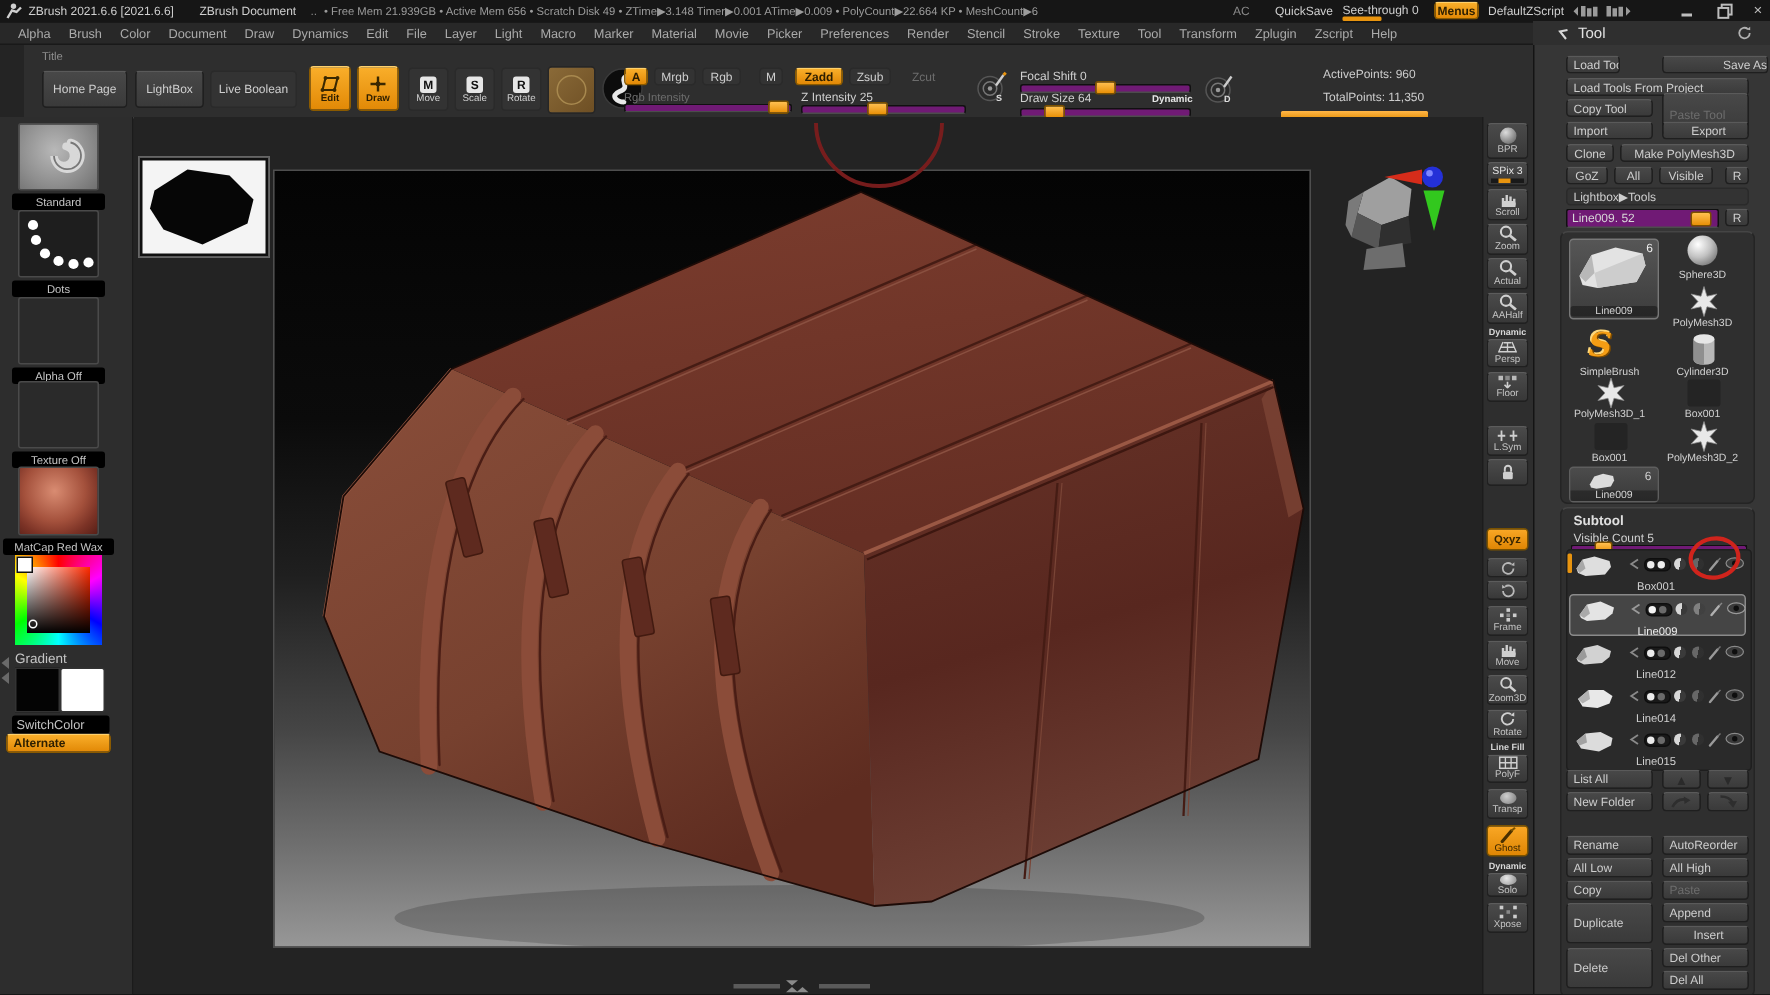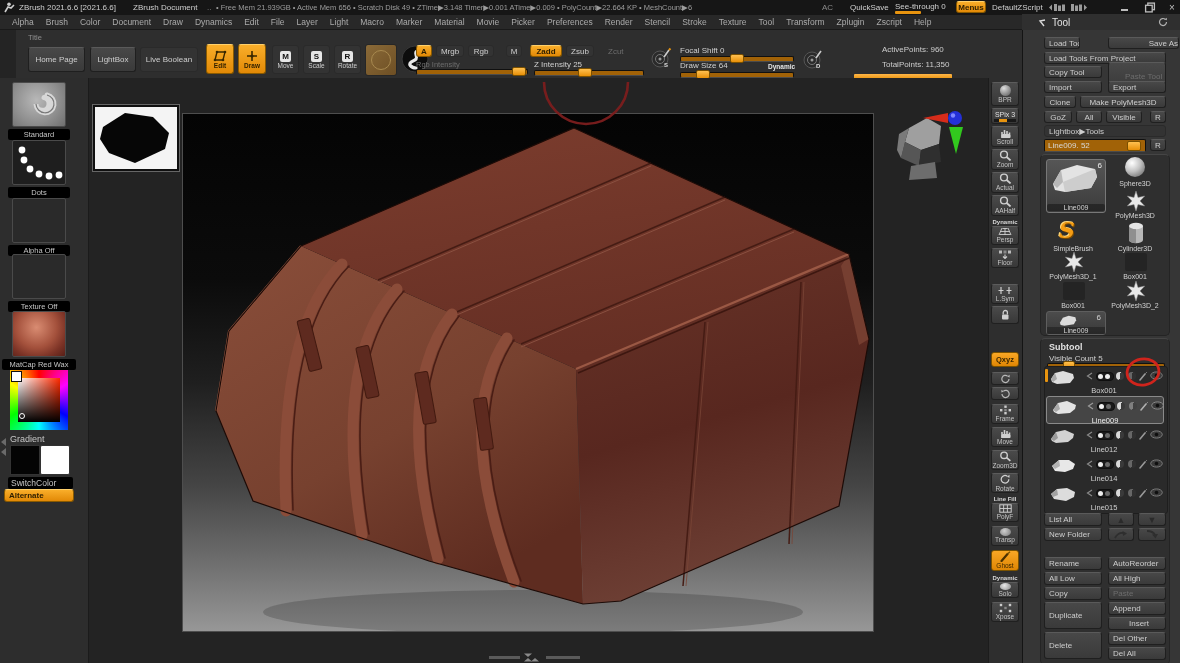--- a/index.html
+++ b/index.html
@@ -8,21 +8,21 @@
   .abs{position:absolute}
   .lbl{position:absolute;white-space:nowrap;font-size:8px;color:#bdbdbd}
   .dim{color:#6d6d6d !important}
   .btn{position:absolute;background:linear-gradient(#484848,#3a3a3a);border:1px solid #1f1f1f;
        border-top-color:#5a5a5a;border-radius:3px;color:#cecece;font-size:8px;
        display:flex;align-items:center;justify-content:center;box-sizing:border-box;white-space:nowrap;overflow:hidden}
   .btn.flat{background:#333;border-color:#2a2a2a}
   .btn.orange{background:linear-gradient(#f9ae2a,#e28906);border-color:#8a5a00;border-top-color:#ffd06a;
        color:#2e1f00;font-weight:bold}
   .btn.tall{flex-direction:column}
-  .track{position:absolute;background:#a16207;border:1px solid #101010;border-bottom-color:#4c4c4c;border-radius:2px}
+  .track{position:absolute;background:#701a75;border:1px solid #101010;border-bottom-color:#4c4c4c;border-radius:2px}
   .handle{position:absolute;background:linear-gradient(#ffc050,#e89008);border:1px solid #7a5000;border-radius:2px}
   .thumb{position:absolute;background:#262626;border:1px solid #4a4a4a;border-radius:2px;box-sizing:border-box}
   .traylbl{position:absolute;font-size:7.5px;color:#c5c5c5;text-align:center;background:#000000;
        border-radius:2px;padding:1px 0;white-space:nowrap;overflow:hidden}
   .sbtn{position:absolute;left:991px;width:28px;background:linear-gradient(#4a4a4a,#383838);
        border:1px solid #202020;border-top-color:#5c5c5c;border-radius:3px;box-sizing:border-box;
        display:flex;flex-direction:column;align-items:center;justify-content:center;gap:1px;
        font-size:6.5px;color:#c4c4c4;line-height:1}
   .sbtn.orange{background:linear-gradient(#f9a725,#df8604);color:#3a2600;border-color:#7a5200}
   .striplbl{position:absolute;left:988px;width:34px;text-align:center;font-size:6px;font-weight:bold;color:#d8d8d8}
@@ -548,27 +548,27 @@
     </div>
   <div class="btn" style="left:1108px;top:37px;width:71px;height:12px;justify-content:flex-end;padding-left:4px">
       <span>Save As</span>
     </div>
   <div class="btn" style="left:1044px;top:52px;width:122px;height:12px;justify-content:flex-start;padding-left:4px">
       <span>Load Tools From Project</span>
     </div>
   <div class="btn" style="left:1044px;top:66px;width:58px;height:12px;justify-content:flex-start;padding-left:4px">
       <span>Copy Tool</span>
     </div>
-  <div class="btn" style="left:1108px;top:62px;width:58px;height:28px;justify-content:flex-start;padding-left:16px">
+  <div class="btn" style="left:1108px;top:62px;width:58px;height:28px;justify-content:flex-start;padding-left:4px">
       <span class="dim">Paste Tool</span>
     </div>
   <div class="btn" style="left:1044px;top:81px;width:58px;height:12px;justify-content:flex-start;padding-left:4px">
       <span>Import</span>
     </div>
-  <div class="btn" style="left:1108px;top:81px;width:58px;height:12px;justify-content:flex-start;padding-left:4px">
+  <div class="btn" style="left:1108px;top:81px;width:58px;height:12px;justify-content:center;padding-left:4px">
       <span>Export</span>
     </div>
   <div class="btn" style="left:1044px;top:96px;width:32px;height:12px">
       <span>Clone</span>
     </div>
   <div class="btn" style="left:1080px;top:96px;width:86px;height:12px">
       <span>Make PolyMesh3D</span>
     </div>
   <div class="btn" style="left:1044px;top:111px;width:28px;height:12px">
       <span>GoZ</span>

